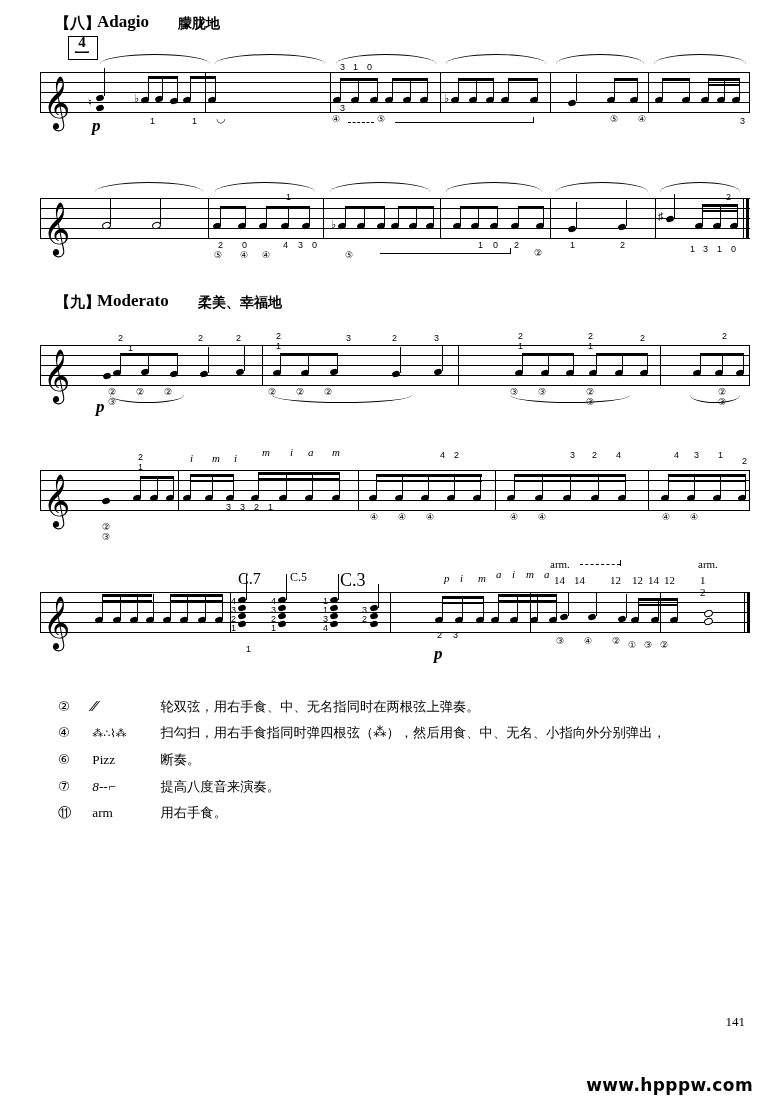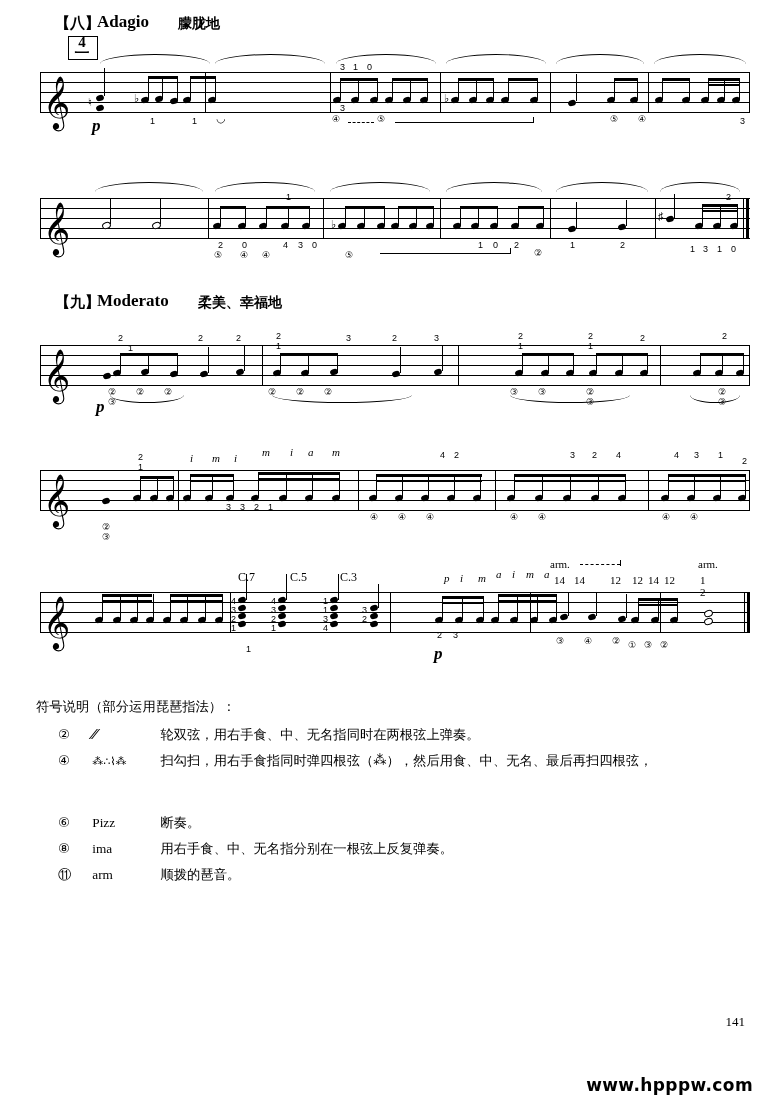--- a/index.html
+++ b/index.html
@@ -536,23 +536,23 @@
     </div>
     <div class="clef">𝄞</div>
 
     <div class="barline" style="left:0px;"></div>
     <div class="barline" style="left:190px;"></div>
     <div class="barline" style="left:350px;"></div>
     <div class="barline" style="left:490px;"></div>
     <div class="barline" style="left:620px;"></div>
     <div class="barline end" style="left:704px;"></div>
 
-    <div class="lbl" style="left:198px;top:-22px;font-size:12px;">C.7</div>
+    <div class="lbl" style="left:198px;top:-22px;font-size:16px;">C.7</div>
     <div class="lbl" style="left:250px;top:-22px;font-size:12px;">C.5</div>
-    <div class="lbl" style="left:300px;top:-22px;font-size:12px;">C.3</div>
+    <div class="lbl" style="left:300px;top:-22px;font-size:18px;">C.3</div>
 
     <div class="beam" style="left:62px;top:2px;width:50px;"></div>
     <div class="flagbeam" style="left:62px;top:8px;width:50px;"></div>
     <div class="stem" style="left:62px;top:2px;height:26px;"></div>
     <div class="stem" style="left:80px;top:2px;height:26px;"></div>
     <div class="stem" style="left:97px;top:2px;height:26px;"></div>
     <div class="stem" style="left:113px;top:2px;height:26px;"></div>
     <div class="nh" style="left:55px;top:25px;"></div>
     <div class="nh" style="left:73px;top:25px;"></div>
     <div class="nh" style="left:90px;top:25px;"></div>
@@ -672,55 +672,54 @@
     <div class="circ" style="left:620px;top:48px;">②</div>
 
     <div class="lbl" style="left:658px;top:-34px;font-size:11px;">arm.</div>
     <div class="lbl" style="left:660px;top:-18px;font-size:11px;">1</div>
     <div class="lbl" style="left:660px;top:-6px;font-size:11px;">2</div>
     <div class="nh open" style="left:664px;top:18px;"></div>
     <div class="nh open" style="left:664px;top:26px;"></div>
   </div>
 
   <div class="notes">
-    <div class="title">符号说明（部分运用琵琶指法）：</div>
 
 
     <div class="row">
       <span style="display:inline-block;width:30px;padding-left:22px;">②</span>
       <span style="display:inline-block;width:64px;font-style:italic;">⁄⁄</span>
       <span>轮双弦，用右手食、中、无名指同时在两根弦上弹奏。</span>
     </div>
 
 
     <div class="row">
       <span style="display:inline-block;width:30px;padding-left:22px;">④</span>
       <span style="display:inline-block;width:64px;font-size:11px;">⁂∴⌇⁂</span>
-      <span>扫勾扫，用右手食指同时弹四根弦（⁂），然后用食、中、无名、最后再扫四根弦，</span>
+      <span>扫勾扫，用右手食指同时弹四根弦（⁂），然后用食、中、无名、小指向外分别弹出，</span>
     </div>
 
 
     <div class="row">
       <span style="display:inline-block;width:30px;padding-left:22px;">⑥</span>
-      <span style="display:inline-block;width:64px;font-family:'Liberation Serif',serif;margin-top:34px;">Pizz</span>
+      <span style="display:inline-block;width:64px;font-family:'Liberation Serif',serif;">Pizz</span>
       <span>断奏。</span>
     </div>
 
-
     <div class="row">
-      <span style="display:inline-block;width:30px;padding-left:22px;">⑧</span>
-      <span style="display:inline-block;width:64px;font-family:'Liberation Serif',serif;">ima</span>
-      <span>用右手食、中、无名指分别在一根弦上反复弹奏。</span>
-    </div>
+      <span style="display:inline-block;width:30px;padding-left:22px;">⑦</span>
+      <span style="display:inline-block;width:64px;font-family:'Liberation Serif',serif;font-style:italic;">8--⌐</span>
+      <span>提高八度音来演奏。</span>
+    </div>
+
 
 
 
     <div class="row">
       <span style="display:inline-block;width:30px;padding-left:22px;">⑪</span>
       <span style="display:inline-block;width:64px;font-family:'Liberation Serif',serif;">arm</span>
-      <span>顺拨的琶音。</span>
+      <span>用右手食。</span>
     </div>
   </div>
 
   <div class="pagenum">141</div>
   <div class="watermark">www.hpppw.com</div>
 
 </div>
 
 </body></html>

